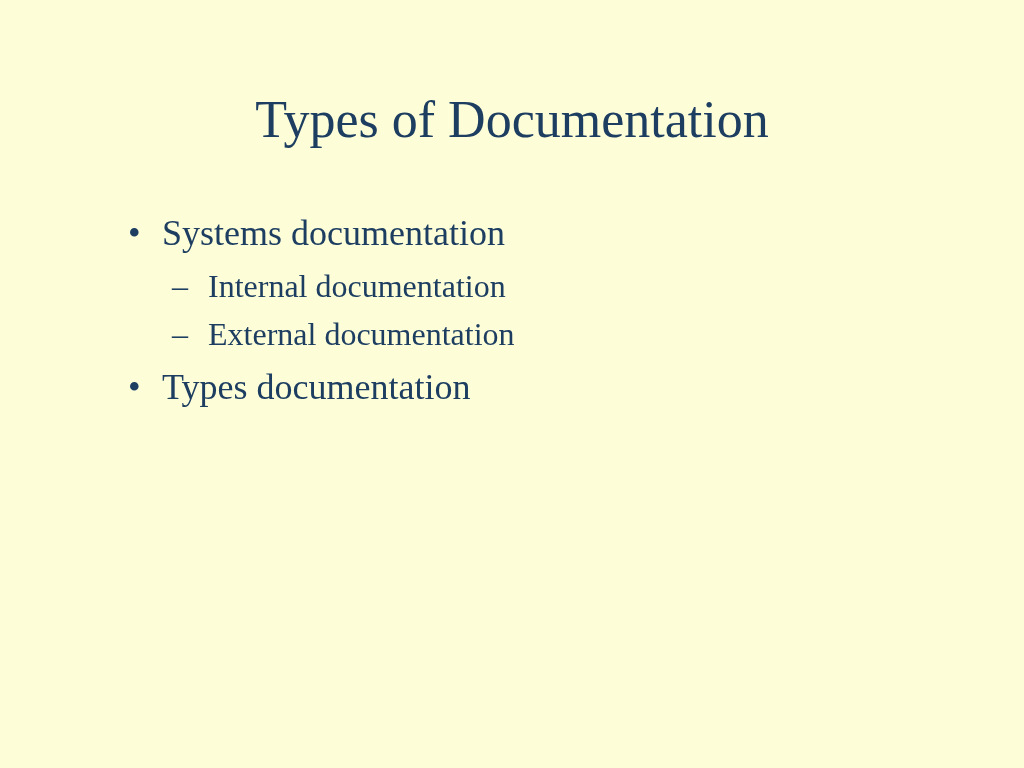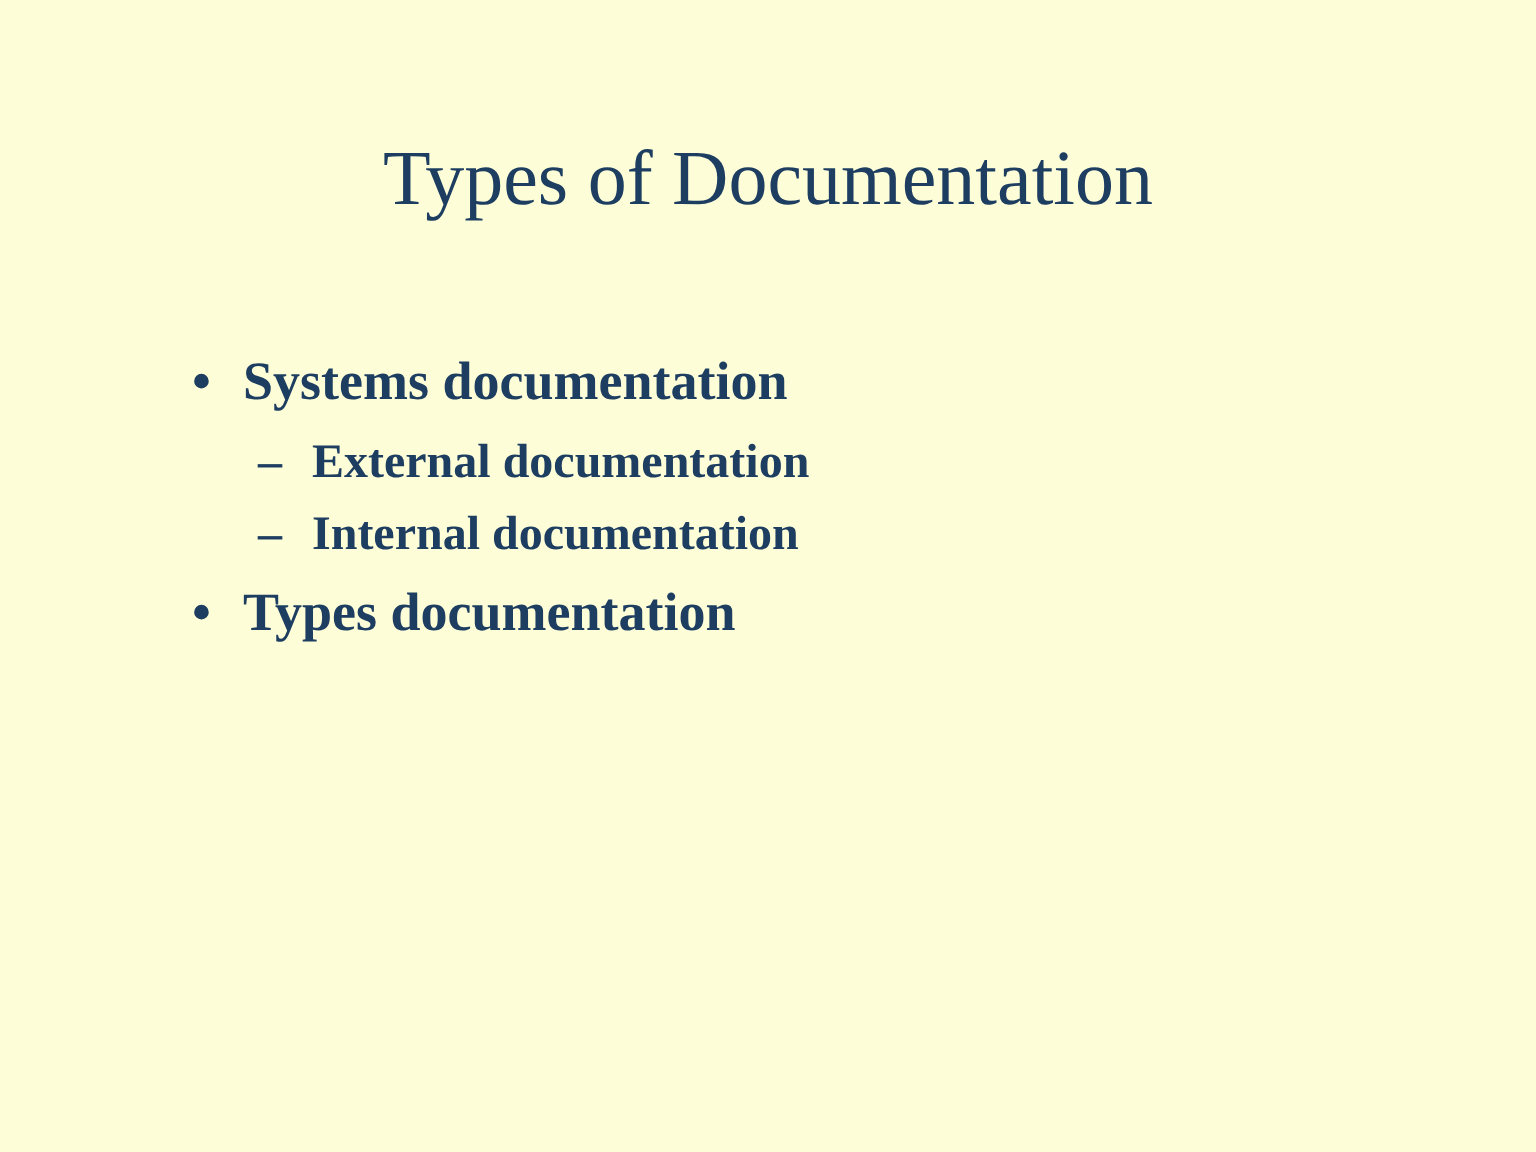--- a/index.html
+++ b/index.html
@@ -17,26 +17,25 @@
     }
     .slide {
       width: 100%;
       height: 100%;
       padding: 90px 120px 60px 120px;
     }
     .title {
       font-size: 52px;
       font-weight: normal;
       text-align: center;
-      margin-bottom: 78px;
+      margin-bottom: 57px;
     }
     .bullet-list {
       list-style: none;
       padding-left: 0;
-      font-weight: bold;
     }
     .bullet-item {
       font-size: 36px;
       line-height: 1.5;
       position: relative;
       padding-left: 42px;
     }
     .bullet-item::before {
       content: "•";
       position: absolute;
@@ -66,23 +65,23 @@
 <body>
 
 <div class="slide">
   <h1 class="title">Types of Documentation</h1>
   <ul class="bullet-list">
     <li class="bullet-item">
       <span>Systems documentation</span>
     </li>
     <ul class="sub-list">
       <li class="sub-item">
-        <span>External documentation</span>
+        <span>Internal documentation</span>
       </li>
       <li class="sub-item">
-        <span>Internal documentation</span>
+        <span>External documentation</span>
       </li>
     </ul>
     <li class="bullet-item">
       <span>Types documentation</span>
     </li>
   </ul>
 </div>
 
 </body></html>

